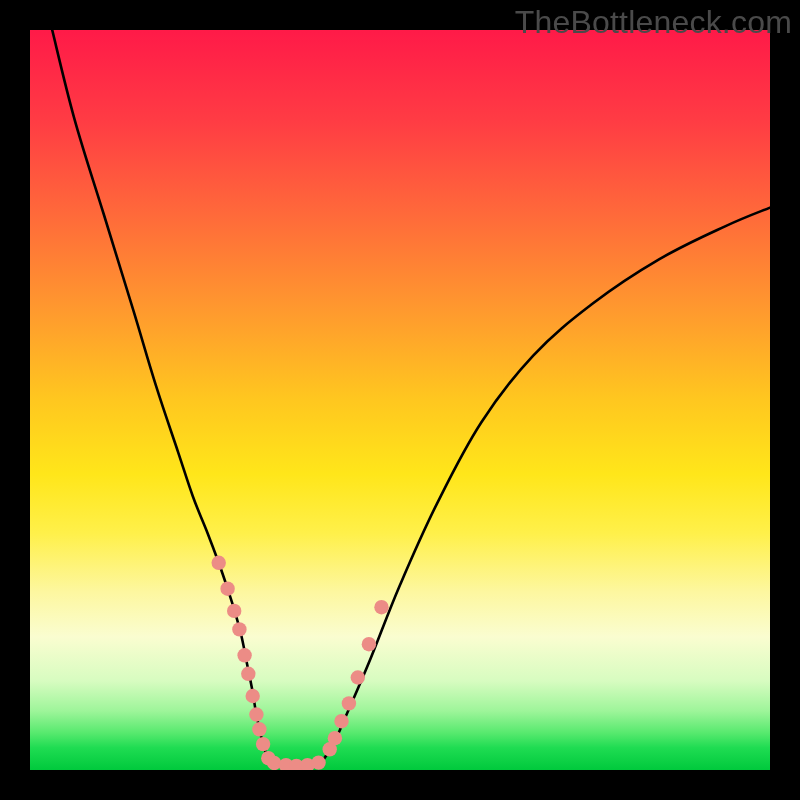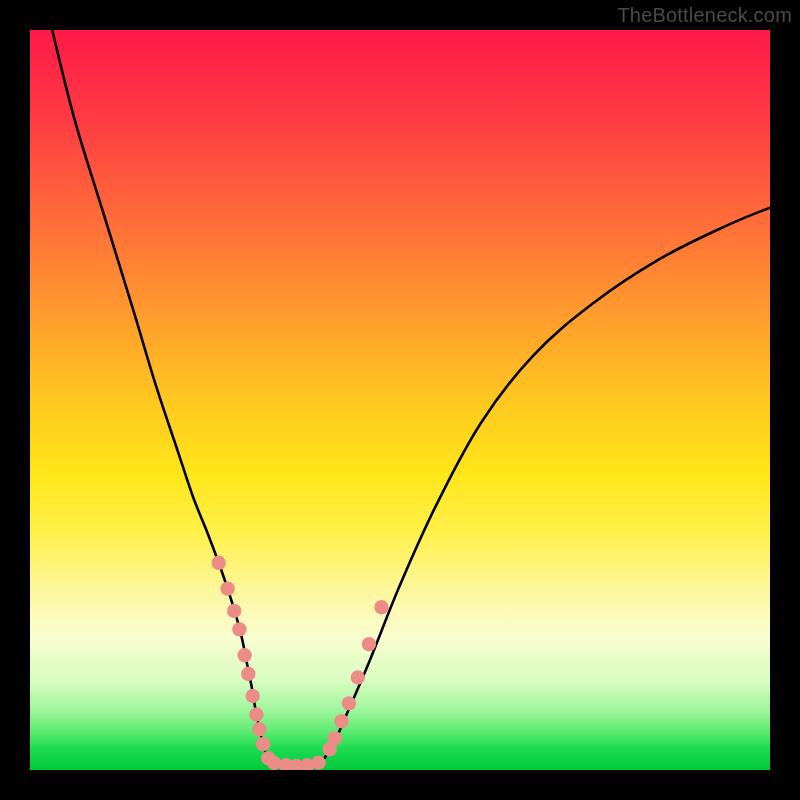--- a/index.html
+++ b/index.html
@@ -44,21 +44,21 @@
       #57e96e 95%,
       #1fdc52 97%,
       #00c93c 100%
     );
   }
   .watermark {
     position: absolute;
     top: 4px;
     right: 8px;
     color: #4a4a4a;
-    font-size: 20px;
+    font-size: 32px;
     font-weight: 500;
     letter-spacing: 0.2px;
     user-select: none;
   }
   svg.curve {
     position: absolute;
     left: 0; top: 0;
     width: 740px; height: 740px;
   }
   .dot {

